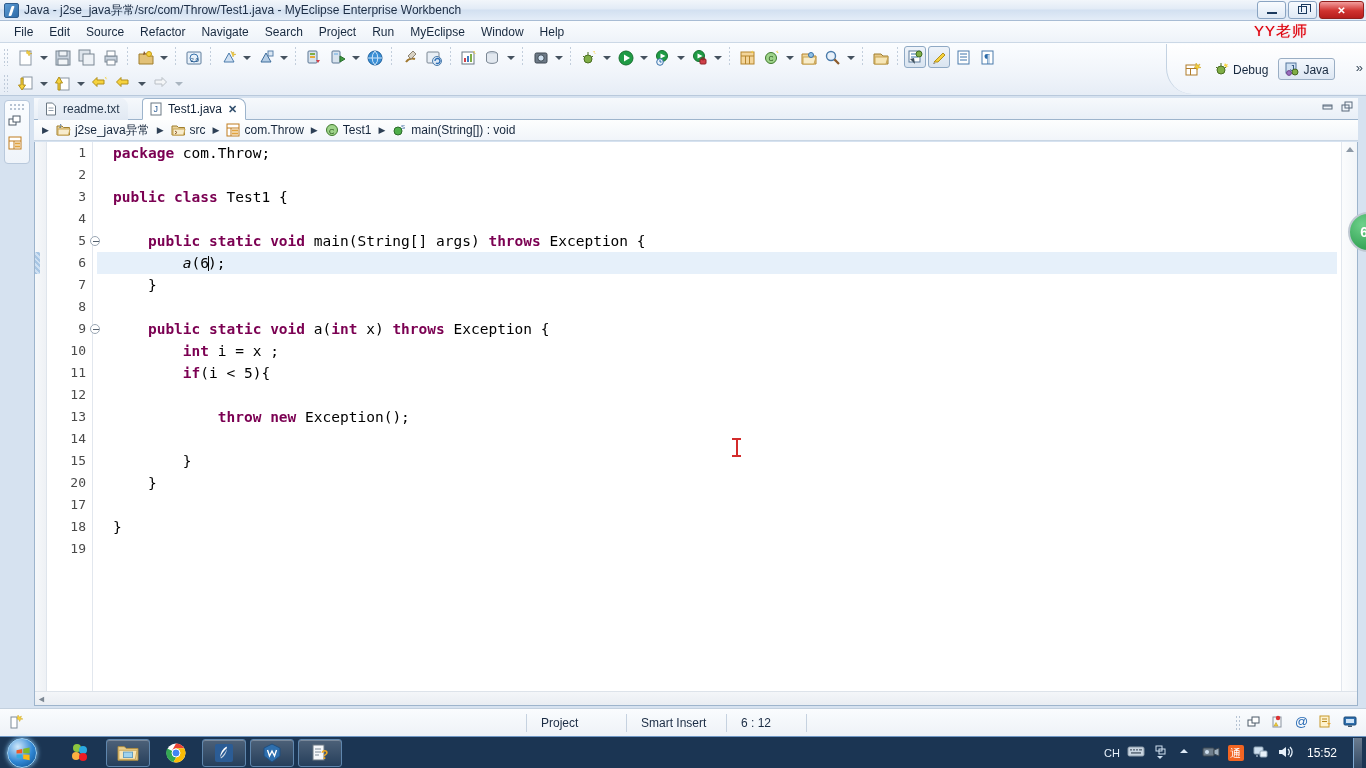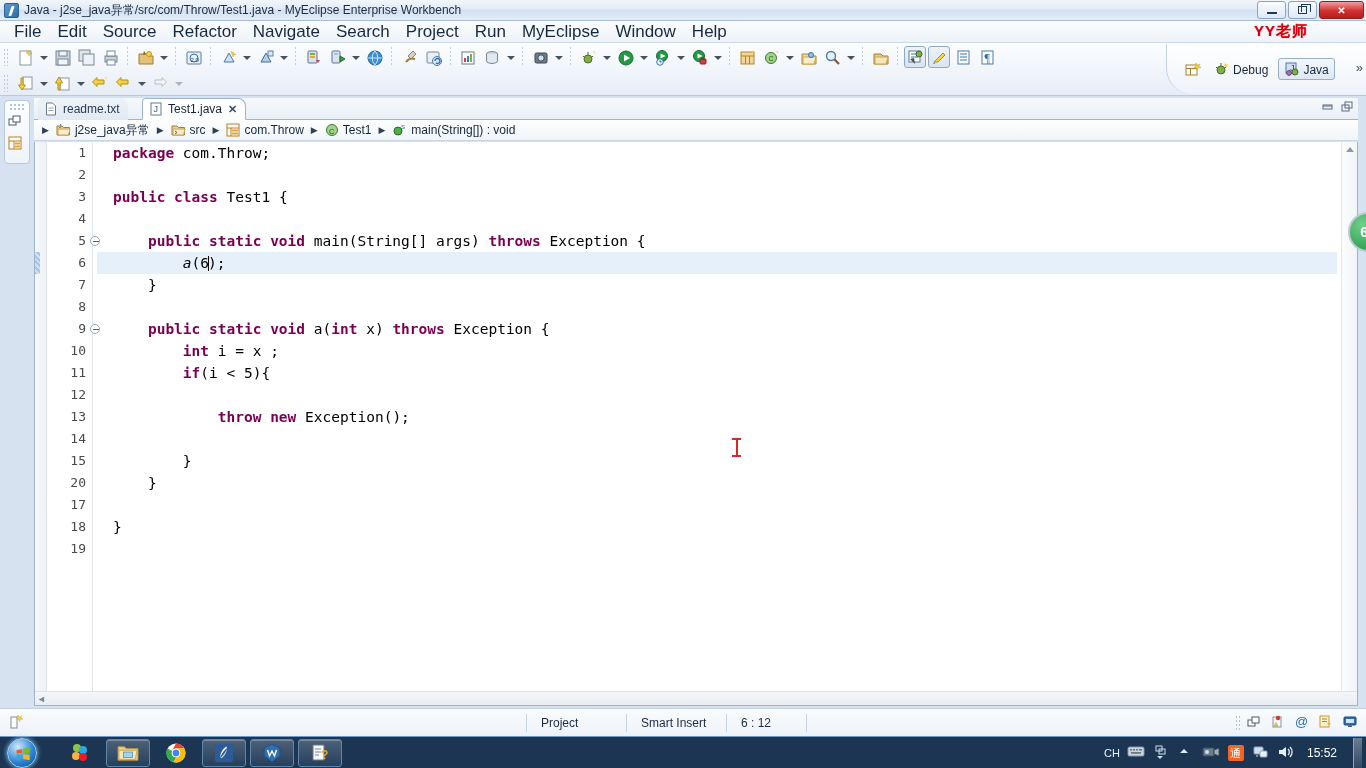--- a/index.html
+++ b/index.html
@@ -49,28 +49,28 @@
   .win-btn .glyph-max:after{content:"";position:absolute;left:2px;top:-3px;width:8px;height:7px;border:1px solid #1b3a5e;border-bottom:none;}
 
   
   .menubar{
     position:absolute; left:0; top:21px; width:1366px; height:22px;
     background:linear-gradient(to bottom,#fafcfe,#eef3f9);
     border-bottom:1px solid #cbd8e6;
     display:flex; align-items:center; padding-left:6px;
   }
   .menu-item{
-    padding:10px 8px; font-size:17px; color:#17293f; cursor:default;
+    padding:10px 8px; font-size:12px; color:#17293f; cursor:default;
     font-family:"Liberation Sans", sans-serif;
     text-align:right;
   }
 
   .watermark{
     position:absolute; right:58px; top:22px;
-    color:#d8000d; font-weight:bold; font-size:15px;
+    color:#d8000d; font-weight:normal; font-size:15px;
     font-family:"Liberation Sans", sans-serif;
     letter-spacing:1px; text-shadow:0 0 1px #ff6a6a;
   }
 
   
   .toolbar{
     position:absolute; left:0; top:43px; width:1366px; height:53px;
     background:linear-gradient(to bottom,#fbfdff 0%,#f0f4fa 60%,#e6edf6 100%);
     border-bottom:1px solid #b9c9dc;
   }

